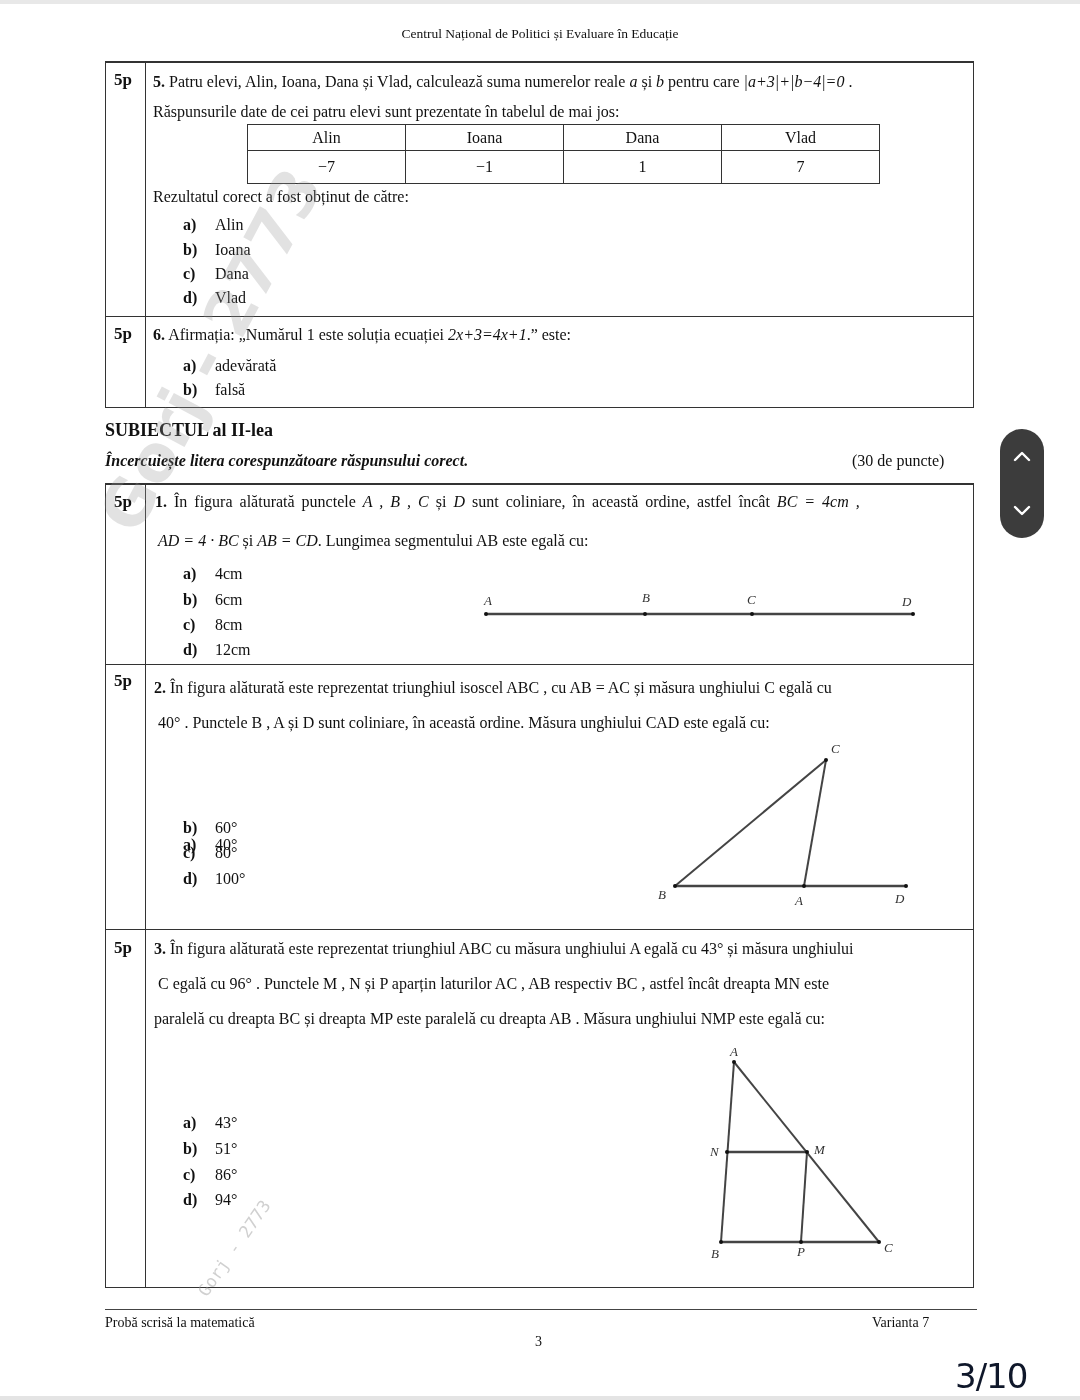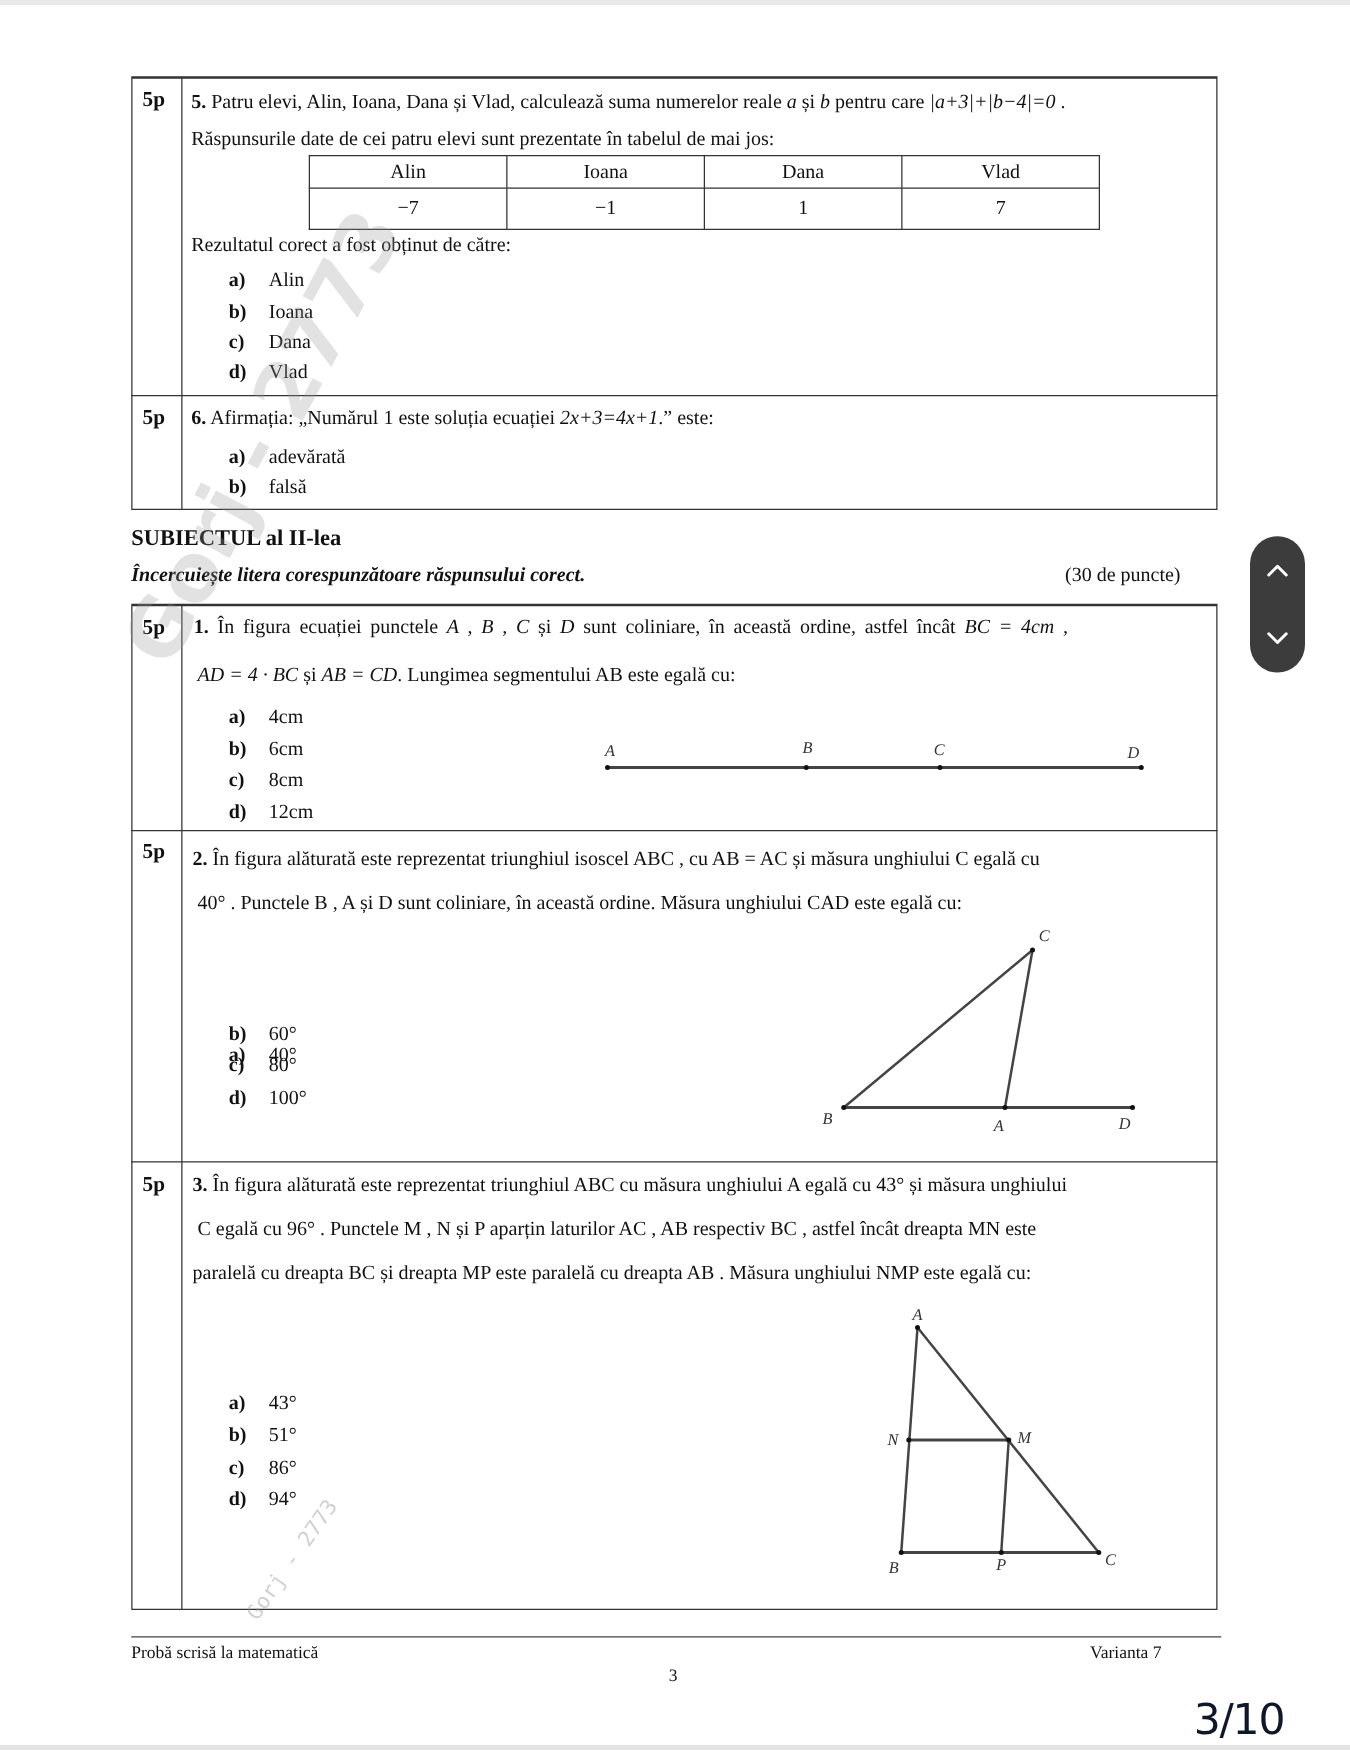--- a/index.html
+++ b/index.html
@@ -41,20 +41,21 @@
     .watermark { position: absolute; color: rgba(150,150,150,0.28); font-family: "DejaVu Sans", sans-serif; font-weight: bold; pointer-events: none; white-space: nowrap; transform-origin: left bottom; }
     .watermark2 { position: absolute; color: rgba(150,150,150,0.45); font-family: "DejaVu Sans Mono", monospace; pointer-events: none; white-space: nowrap; transform-origin: left bottom; }
     svg text { font-family: "Liberation Serif", serif; font-style: italic; font-size: 13px; fill: #333; }
   </style>
 </head>
 <body>
 
 <div class="topband"></div>
 
 <div class="header">
+  <div>Centrul Național de Politici și Evaluare în Educație</div>
 </div>
 
 <div class="box" style="left:105px; top:61px; width:869px; height:347px; border-top:2px solid #333;"></div>
 <div class="vline" style="left:145px; top:62px; height:346px;"></div>
 <div class="hline" style="left:105px; top:316px; width:869px;"></div>
 
 <div class="pts" style="left:114px; top:70px;">5p</div>
 <div class="q" style="left:153px; top:73px;">
   <b>5.</b>
   <span>Patru elevi, Alin, Ioana, Dana și Vlad, calculează suma numerelor reale </span><span class="m">a</span><span> și </span><span class="m">b</span><span> pentru care </span><span class="m">|a+3|+|b−4|=0</span><span> .</span>
@@ -97,21 +98,21 @@
 <div class="pts-total">(30 de puncte)</div>
 
 <div class="box" style="left:105px; top:483px; width:869px; height:805px; border-top:2px solid #333;"></div>
 <div class="vline" style="left:145px; top:484px; height:804px;"></div>
 <div class="hline" style="left:105px; top:664px; width:869px;"></div>
 <div class="hline" style="left:105px; top:929px; width:869px;"></div>
 
 <div class="pts" style="left:114px; top:492px;">5p</div>
 <div class="q" style="left:155px; top:493px; word-spacing:3px;">
   <b>1.</b>
-  <span>În figura ecuației punctele </span><span class="m">A , B , C</span><span> și </span><span class="m">D</span><span> sunt coliniare, în această ordine, astfel încât </span><span class="m">BC = 4cm ,</span>
+  <span>În figura alăturată punctele </span><span class="m">A , B , C</span><span> și </span><span class="m">D</span><span> sunt coliniare, în această ordine, astfel încât </span><span class="m">BC = 4cm ,</span>
 </div>
 <div class="q" style="left:158px; top:532px;">
   <span class="m">AD = 4 · BC</span><span> și </span><span class="m">AB = CD</span><span>. Lungimea segmentului AB este egală cu:</span>
 </div>
 <div class="opt" style="left:183px; top:565px;"><span class="lt">a)</span><span>4cm</span></div>
 <div class="opt" style="left:183px; top:591px;"><span class="lt">b)</span><span>6cm</span></div>
 <div class="opt" style="left:183px; top:616px;"><span class="lt">c)</span><span>8cm</span></div>
 <div class="opt" style="left:183px; top:641px;"><span class="lt">d)</span><span>12cm</span></div>
 
 <svg class="abs" style="left:470px; top:585px;" width="460" height="40">

